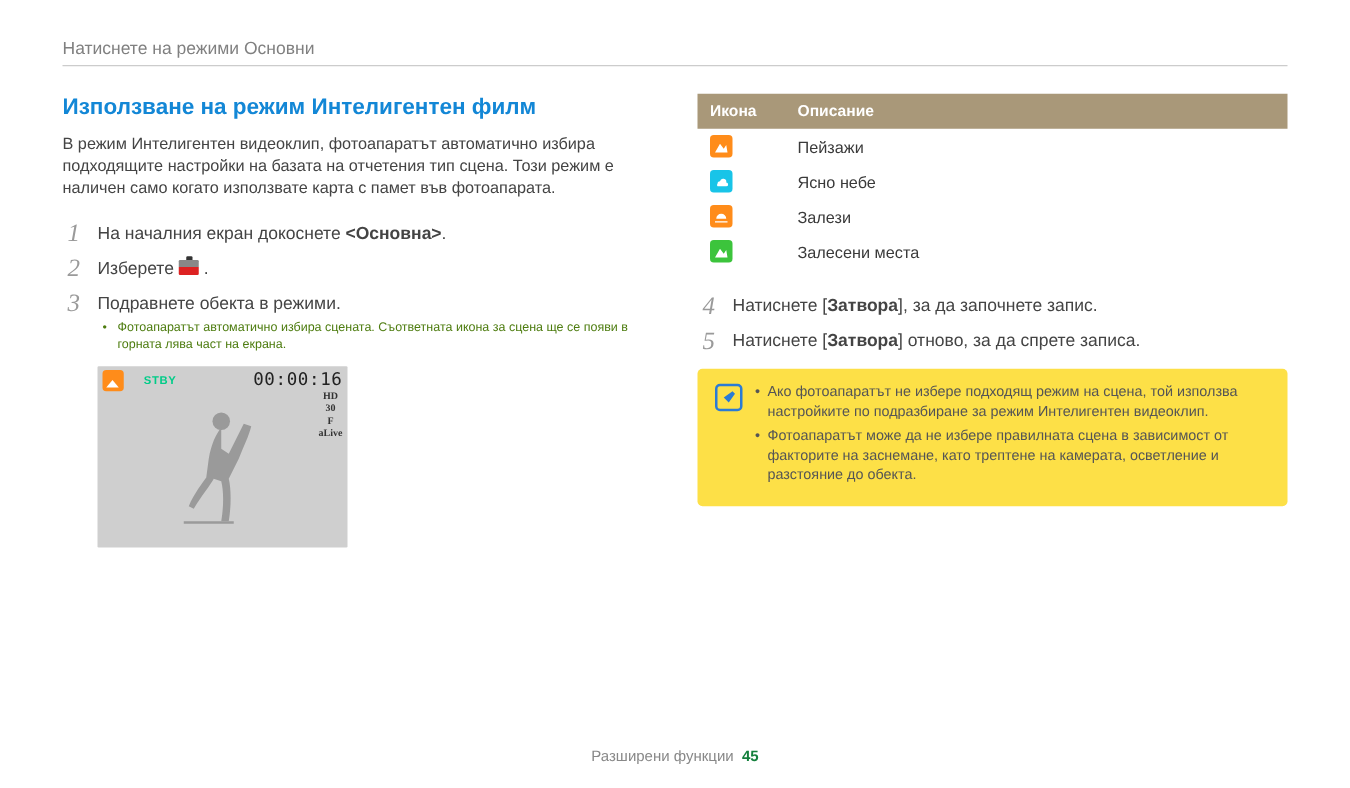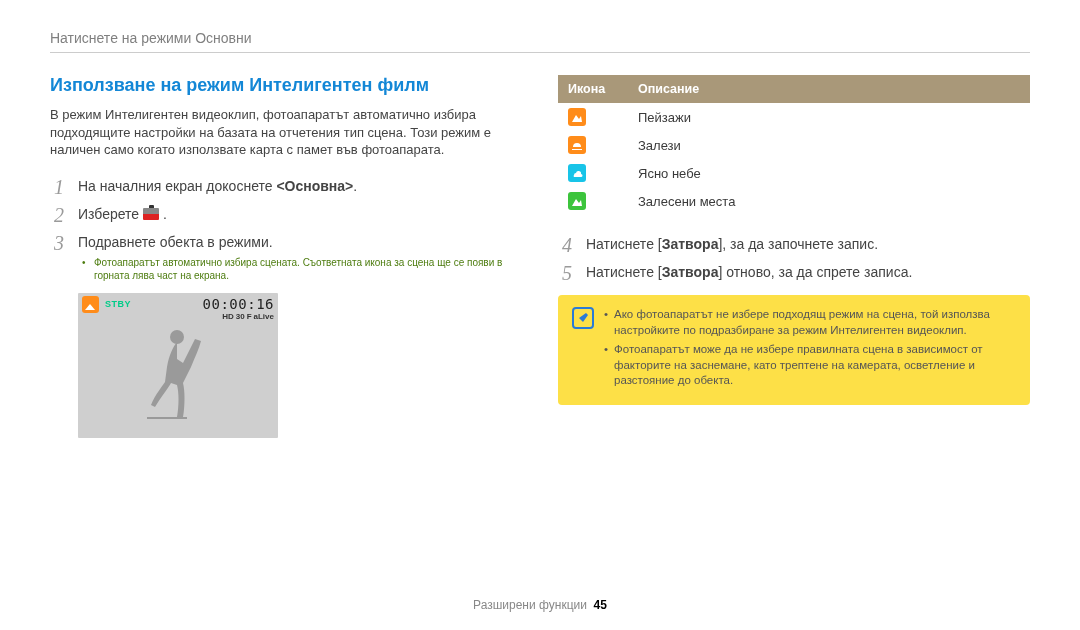--- a/index.html
+++ b/index.html
@@ -26,26 +26,26 @@
   .sub-bullet li { font-size: 10px; color: #4d7c0f; line-height: 1.35; position: relative; padding-left: 12px; }
   .sub-bullet li::before { content: "•"; position: absolute; left: 0; top: 0; }
   .inline-icon {
     display: inline-block; width: 16px; height: 12px; vertical-align: -1px;
     background: linear-gradient(#888 0 50%, #d22 50% 100%); border-radius: 1px; position: relative;
   }
   .inline-icon::after { content:""; position:absolute; top:-3px; left:6px; width:5px; height:3px; background:#333; border-radius:1px 1px 0 0;}
   .camera-preview {
     width: 200px; height: 145px; background: #cfcfcf; margin: 10px 0 0 28px; position: relative; border-radius:1px;
   }
-  .preview-top { position:absolute; top:3px; left:4px; display:flex; align-items:center; gap:6px; }
+  .preview-top { position:absolute; top:3px; left:4px; display:flex; align-items:center; gap:16px; }
   .scene-chip { width:17px; height:17px; background:#ff8c1a; border-radius:3px; position:relative; }
   .scene-chip::after{ content:""; position:absolute; left:3px; bottom:3px; width:0; height:0; border-left:5px solid transparent; border-right:5px solid transparent; border-bottom:6px solid #fff;}
   .stby { font-size:9px; font-weight:bold; color:#0c8; letter-spacing:0.5px; }
   .timer { position:absolute; top:3px; right:4px; font-size:14px; font-family: monospace; color:#222; letter-spacing:0.5px;}
-  .right-stack { position:absolute; top:20px; right:4px; display:flex; flex-direction:row; align-items:center; gap:2px; }
+  .right-stack { position:absolute; top:20px; right:4px; display:flex; flex-direction:column; align-items:center; gap:2px;font-family:Liberation Serif, serif; }
   .right-stack span { font-size:8px; font-weight:bold; color:#333; line-height:1; }
   .skater {
     position:absolute; left:50%; top:50%; transform:translate(-50%,-40%);
     width:70px; height:95px;
   }
   .skater svg { width:100%; height:100%; }
   
   .icon-table { width: 100%; border-collapse: collapse; font-size: 13px; margin-bottom: 20px; }
   .icon-table th { background:#a99879; color:#fff; font-weight:600; text-align:left; padding:7px 10px; font-size:12.5px;}
   .icon-table th:first-child { width:70px; }
@@ -58,21 +58,21 @@
   .ic-forest { background:#3cc43c; }
   .note-box {
     display:flex; gap:10px; background:#fde047; border-radius:4px; padding:12px 14px; margin-top: 12px;
   }
   .note-icon { width:22px; height:22px; border:2px solid #2a7bd6; border-radius:4px; display:flex; align-items:center; justify-content:center; flex-shrink:0; }
   .note-icon svg { width:14px; height:14px; }
   .note-list { list-style:none; }
   .note-list li { font-size:11.5px; color:#555; line-height:1.35; position:relative; padding-left:10px; margin-bottom:4px;}
   .note-list li::before { content:"•"; position:absolute; left:0; top:0; }
   .footer { position:absolute; bottom:18px; left:0; right:0; text-align:center; font-size:12px; color:#888; }
-  .footer b { color:#000000; font-weight:600; }
+  .footer b { color:#15803d; font-weight:600; }
 </style>
 </head>
 <body>
 
 <div class="page-header">Натиснете на режими Основни</div>
 <hr class="hr">
 
 <div class="columns">
 
   <div class="col">
@@ -140,34 +140,34 @@
       <tbody>
         <tr>
           <td><span class="ic ic-landscape">
             <svg viewBox="0 0 12 12">
                   <path fill="#fff" d="M1 11 L5 4 L8 8 L10 5 L11 11 Z"></path>
                 </svg>
           </span></td>
           <td>Пейзажи</td>
         </tr>
         <tr>
+          <td><span class="ic ic-sky">
+            <svg viewBox="0 0 12 12">
+                  <path fill="#fff" d="M3 8 A2 2 0 0 1 5 6 A2.5 2.5 0 0 1 10 7 A1.5 1.5 0 0 1 10 10 H3 A1.5 1.5 0 0 1 3 8 Z"></path>
+                </svg>
+          </span></td>
+          <td>Ясно небе</td>
+        </tr>
+        <tr>
           <td><span class="ic ic-sunset">
             <svg viewBox="0 0 12 12">
                   <path fill="#fff" d="M2 8 A4 4 0 0 1 10 8 Z M1 10 H11 V11 H1 Z"></path>
                 </svg>
           </span></td>
           <td>Залези</td>
-        </tr>
-        <tr>
-          <td><span class="ic ic-sky">
-            <svg viewBox="0 0 12 12">
-                  <path fill="#fff" d="M3 8 A2 2 0 0 1 5 6 A2.5 2.5 0 0 1 10 7 A1.5 1.5 0 0 1 10 10 H3 A1.5 1.5 0 0 1 3 8 Z"></path>
-                </svg>
-          </span></td>
-          <td>Ясно небе</td>
         </tr>
         <tr>
           <td><span class="ic ic-forest">
             <svg viewBox="0 0 12 12">
                   <path fill="#fff" d="M1 11 L5 4 L8 8 L10 5 L11 11 Z"></path>
                 </svg>
           </span></td>
           <td>Залесени места</td>
         </tr>
       </tbody>

